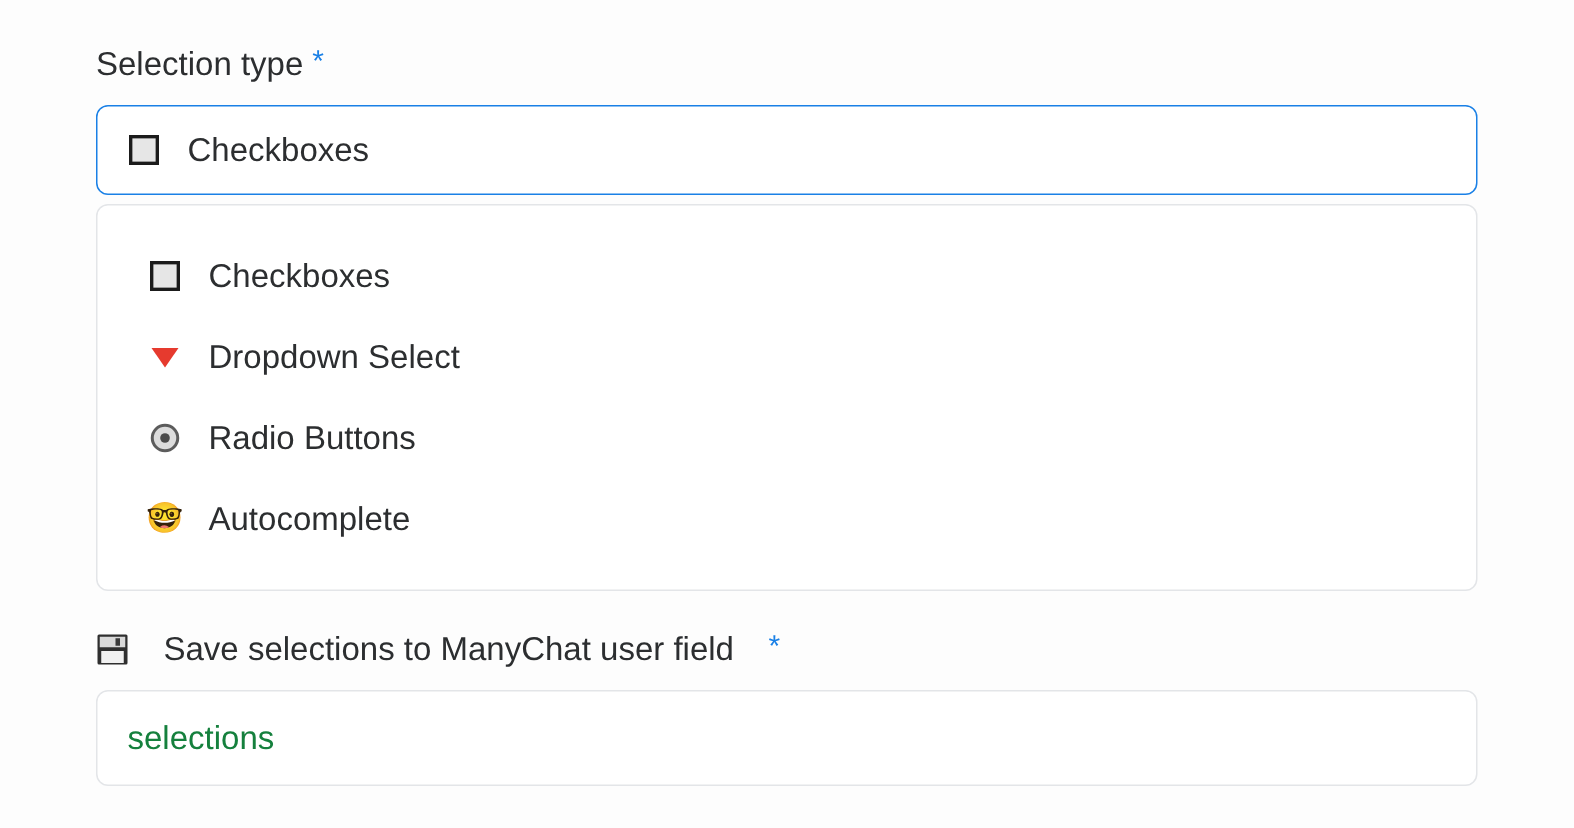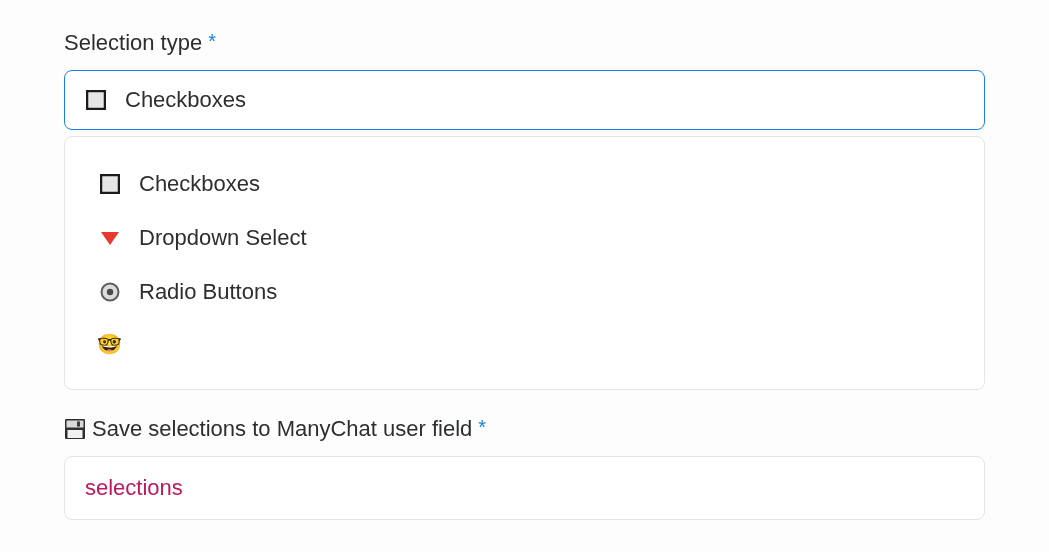--- a/index.html
+++ b/index.html
@@ -77,30 +77,30 @@
       margin: 0 auto;
     }
     .emoji-icon {
       font-size: 20px;
       line-height: 1;
     }
     .second-field {
       margin-top: 26px;
     }
     .second-field .field-label {
-      gap: 6px;
+      gap: 23px;
     }
     .save-icon-svg { display: block; }
     .text-input {
       width: 100%;
       border: 1px solid #e3e5e8;
       border-radius: 8px;
       padding: 18px 20px;
       font-size: 22px;
-      color: #be185d;
+      color: #15803d;
       background: #fff;
       font-family: inherit;
       outline: none;
     }
   </style>
 </head>
 <body>
 
 <div class="form-section">
 
@@ -143,20 +143,21 @@
           <circle cx="10" cy="10" r="3.2" fill="#4a4a4a"></circle>
         </svg>
       </span>
       <span>Radio Buttons</span>
     </div>
 
     <div class="dropdown-option">
       <span class="opt-icon">
         <span class="emoji-icon">🤓</span>
       </span>
+      <span>Autocomplete</span>
     </div>
 
   </div>
 
   <div class="second-field">
     <div class="field-label">
       <span class="opt-icon">
         <svg class="save-icon-svg" width="22" height="22" viewBox="0 0 22 22">
           <rect x="1" y="1" width="20" height="20" rx="1" fill="#2f2f2f"></rect>
           <rect x="2.5" y="2.5" width="17" height="7" fill="#d9d9d9"></rect>

